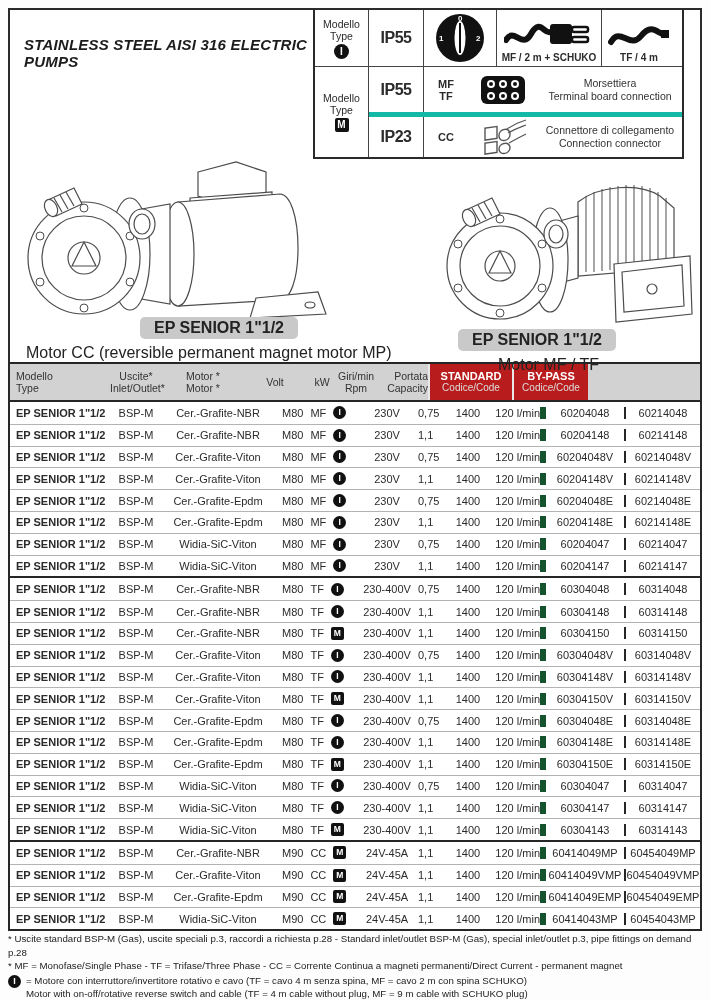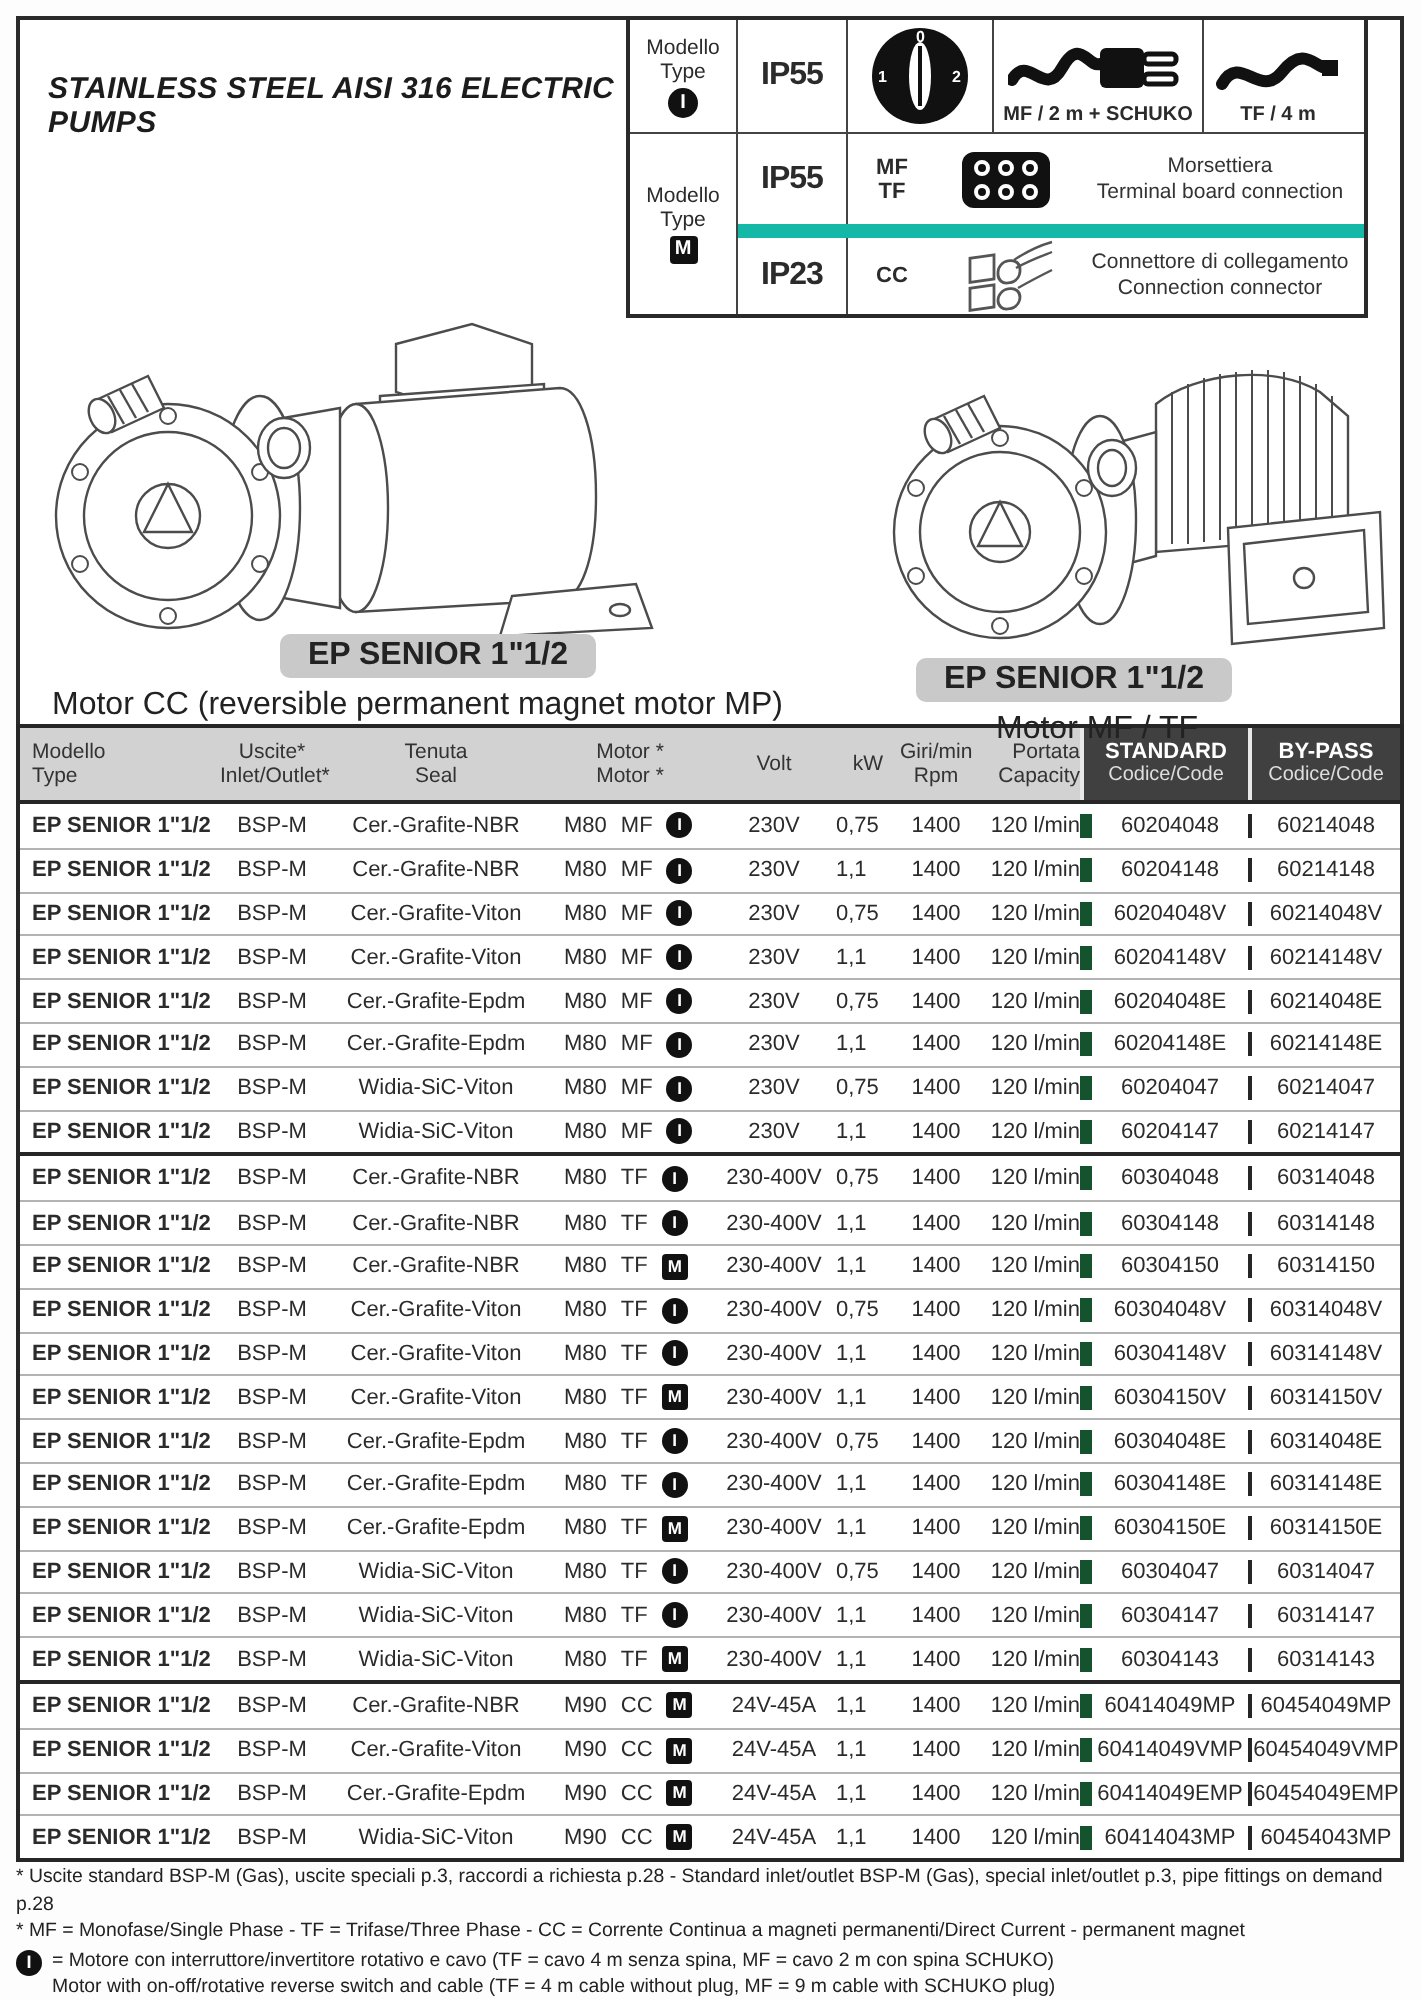--- a/index.html
+++ b/index.html
@@ -20,21 +20,21 @@
   .it-cell:last-child { border-right:none; }
   .it-model { width:54px; }
   .it-ip { width:55px; font-size:16px; font-weight:bold; letter-spacing:-.5px; }
   .it-switch { width:73px; }
   .it-plug { width:105px; justify-content:flex-end; padding-bottom:3px; }
   .it-cable { width:74px; justify-content:flex-end; padding-bottom:3px; }
   .it-conn-label { font-weight:bold; font-size:10px; margin-top:2px; }
   .it-model-m { width:54px; border-right:1px solid #444; display:flex; flex-direction:column; align-items:center; justify-content:center; }
   .it-bottom-right { flex:1; display:flex; flex-direction:column; }
   .it-r { display:flex; height:45px; }
-  .it-r + .it-r { border-top:7px solid #14b8a6; }
+  .it-r + .it-r { border-top:5px solid #14b8a6; }
   .it-code { width:44px; display:flex; flex-direction:column; align-items:center; justify-content:center; font-weight:bold; font-size:11px; }
   .it-icon-cell { width:70px; display:flex; align-items:center; justify-content:center; }
   .it-desc { flex:1; display:flex; flex-direction:column; align-items:center; justify-content:center; font-size:10.5px; color:#333; line-height:13px; }
 
   .badge-i { width:15px; height:15px; border-radius:50%; background:#111; color:#fff; font-weight:bold;
     font-size:10px; line-height:15px; text-align:center; display:inline-block; margin-top:2px; }
   .badge-m { width:14px; height:14px; border-radius:2px; background:#111; color:#fff; font-weight:bold;
     font-size:10px; line-height:14px; text-align:center; display:inline-block; margin-top:2px; }
 
   
@@ -59,21 +59,21 @@
   .c-model { width:100px; text-align:left; padding-left:6px; justify-content:center; align-items:flex-start; }
   .c-inlet { width:52px; text-align:center; }
   .c-seal  { width:112px; text-align:center; }
   .c-motor { width:82px; }
   .c-volt  { width:62px; text-align:center; }
   .c-kw    { width:32px; }
   .c-rpm   { width:36px; text-align:center; }
   .c-cap   { width:54px; text-align:right; }
   .c-std   { width:84px; text-align:center; border-left:6px solid #14532d; }
   .c-byp   { width:76px; text-align:center; border-left:2px solid #262626; }
-  .thead .c-std, .thead .c-byp { background:#404040; border-left:2px solid #e8e8e8; }
+  .thead .c-std, .thead .c-byp { background:#b91c1c; border-left:2px solid #e8e8e8; }
   .h-dk1 { color:#fff; font-weight:bold; font-size:11px; }
   .h-dk2 { color:#dedede; font-size:10px; }
 
   .trow .c-model { font-weight:bold; font-size:11px; }
   .trow div { flex-shrink:0; }
   .cell-motor { display:flex; align-items:center; gap:7px; padding-left:8px; }
   .mot-icon { width:13px; height:13px; background:#111; color:#fff; font-weight:bold; font-size:8.5px;
     line-height:13px; text-align:center; display:inline-block; }
   .icon-i { border-radius:50%; }
   .icon-m { border-radius:2px; }
@@ -290,24 +290,20 @@
   <div class="data-table">
     <div class="thead">
       <div class="hc c-model" style="align-items:flex-start;">
         <span>Modello</span>
           <span>Type</span>
       </div>
       <div class="hc c-inlet">
         <span>Uscite*</span>
           <span>Inlet/Outlet*</span>
       </div>
-      <div class="hc c-seal">
-        <span>Tenuta</span>
-          <span>Seal</span>
-      </div>
       <div class="hc c-motor">
         <span>Motor *</span>
           <span>Motor *</span>
       </div>
       <div class="hc c-volt">
           <span>Volt</span>
         </div>
       <div class="hc c-kw">
           <span>kW</span>
         </div>

